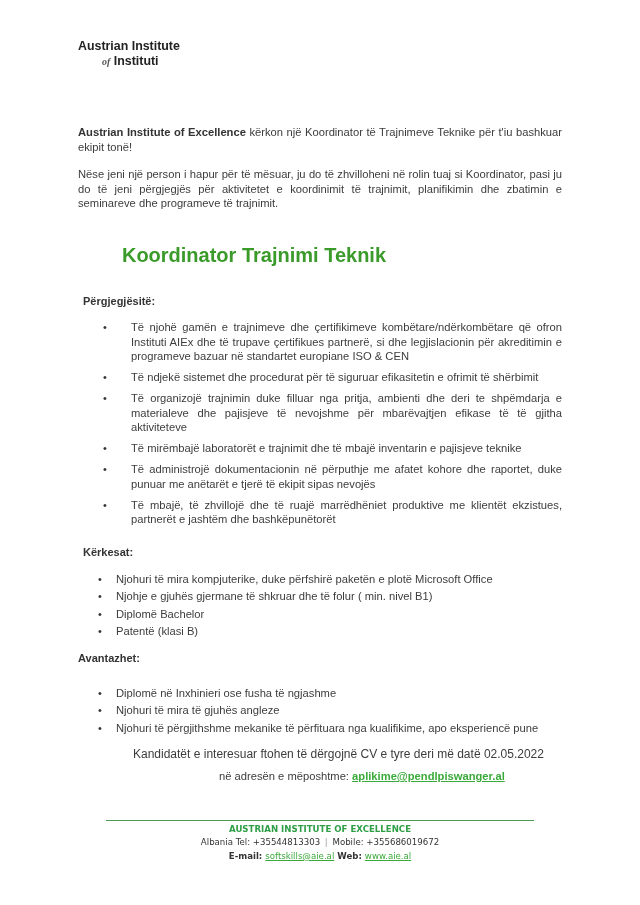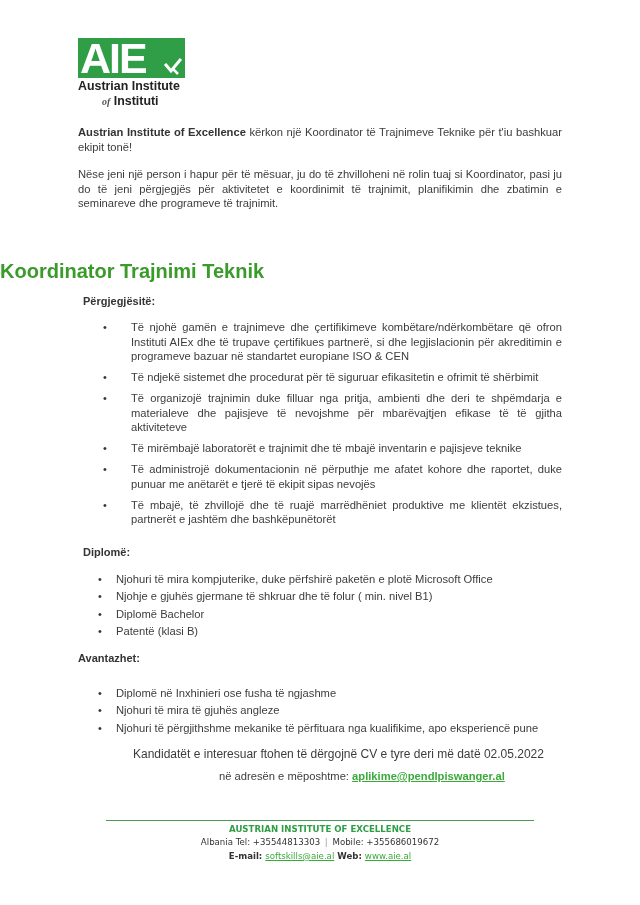--- a/index.html
+++ b/index.html
@@ -8,22 +8,22 @@
   .logo { position: absolute; left: 78px; top: 38px; width: 110px; }
   .logo-mark { position: relative; width: 107px; height: 40px; background: #2f9e46; }
   .logo-mark .letters { position: absolute; left: 2px; top: -2px; font-family: "Liberation Sans", sans-serif;
          font-weight: bold; font-size: 43px; color: #ffffff; letter-spacing: -2px; line-height: 44px; }
   .logo-mark .pencil { position: absolute; right: 3px; bottom: 3px; width: 18px; height: 18px; }
   .logo-name { font-weight: bold; font-size: 12.4px; color: #222; margin-top: 1px; line-height: 14px; white-space: nowrap; }
   .logo-of { font-family: "Liberation Serif", serif; font-style: italic; font-size: 10px; font-weight: bold; color: #555; padding-left: 24px; }
   .block { position: absolute; left: 78px; width: 484px; font-size: 11.2px; line-height: 14.5px; }
   .justify { text-align: justify; }
   .intro strong { color: #333; }
-  .title { position: absolute; left: 0; width: 508px; top: 244px; 
-           font-weight: bold; font-size: 20px; color: #3a9a2a; margin-top: 16px; }
+  .title { position: absolute; left: 0; width: 508px; top: 244px; text-align: center;
+           font-weight: bold; font-size: 20px; color: #3a9a2a; }
   .sec-h { position: absolute; font-weight: bold; font-size: 11px; color: #333; }
   ul { margin: 0; padding: 0; list-style: none; }
   .resp li { position: relative; padding-left: 28px; margin-bottom: 6.5px; text-align: justify; }
   .resp li::before, .plain li::before { content: "•"; position: absolute; left: 0; top: 0; font-size: 11px; color: #333; }
   .plain li { position: relative; padding-left: 18px; margin-bottom: 2.8px; }
   .apply-line1 { position: absolute; left: 133px; top: 747px; font-size: 12px; white-space: nowrap; }
   .apply-line2 { position: absolute; left: 219px; top: 770px; font-size: 11.2px; white-space: nowrap; }
   .mail-link { color: #3aaa3a; font-weight: bold; text-decoration: underline; }
   .footer-rule { position: absolute; left: 106px; top: 820px; width: 428px; height: 1px; background: #4a9a55; }
   .footer { position: absolute; left: 0; width: 640px; top: 823px; text-align: center;
@@ -31,27 +31,20 @@
   .footer .org { color: #2f9e46; font-weight: bold; }
   .footer .lbl-green { color: #2f9e46; font-weight: bold; }
   .footer .lbl { font-weight: bold; }
   .footer a { color: #3aaa3a; text-decoration: underline; }
   .sep { color: #999; padding: 0 2px; }
 </style>
 </head>
 <body>
 
 <div class="logo">
-  <div class="logo-mark">
-    <span class="letters">AIE</span>
-    <svg class="pencil" viewBox="0 0 18 18">
-      <path d="M2 8 L7 14 L16 3" stroke="#ffffff" stroke-width="3" fill="none" stroke-linecap="square"></path>
-      <path d="M9 12 L14 17" stroke="#ffffff" stroke-width="2.5" fill="none"></path>
-    </svg>
-  </div>
   <div class="logo-name">Austrian Institute</div>
   <div class="logo-name"><span class="logo-of">of</span> <span>Instituti</span></div>
 </div>
 
 <div class="block justify intro" style="top:125px;">
   <strong>Austrian Institute of Excellence</strong><span> kërkon një Koordinator të Trajnimeve Teknike për t'iu bashkuar ekipit tonë!</span>
 </div>
 <div class="block justify" style="top:167px;">Nëse jeni një person i hapur për të mësuar, ju do të zhvilloheni në rolin tuaj si Koordinator, pasi ju do të jeni përgjegjës për aktivitetet e koordinimit të trajnimit, planifikimin dhe zbatimin e seminareve dhe programeve të trajnimit.</div>
 
 <div class="title">Koordinator Trajnimi Teknik</div>
@@ -61,21 +54,21 @@
   <ul class="resp">
     <li>Të njohë gamën e trajnimeve dhe çertifikimeve kombëtare/ndërkombëtare që ofron Instituti AIEx dhe të trupave çertifikues partnerë, si dhe legjislacionin për akreditimin e programeve bazuar  në standartet europiane ISO &amp; CEN</li>
     <li>Të ndjekë sistemet dhe procedurat për të siguruar efikasitetin e ofrimit të shërbimit</li>
     <li>Të organizojë trajnimin duke filluar nga pritja,  ambienti dhe deri te shpëmdarja e materialeve dhe pajisjeve të nevojshme për mbarëvajtjen efikase të të gjitha aktiviteteve</li>
     <li>Të mirëmbajë laboratorët e trajnimit dhe të mbajë inventarin e pajisjeve teknike</li>
     <li>Të administrojë dokumentacionin në përputhje me afatet kohore dhe raportet, duke punuar me anëtarët e tjerë të ekipit sipas nevojës</li>
     <li>Të mbajë, të zhvillojë dhe të ruajë marrëdhëniet produktive me klientët ekzistues, partnerët e jashtëm dhe bashkëpunëtorët</li>
   </ul>
 </div>
 
-<div class="sec-h" style="left:83px; top:546px;">Diplomë:</div>
+<div class="sec-h" style="left:83px; top:546px;">Kërkesat:</div>
 <div class="block" style="left:98px; width:470px; top:572px;">
   <ul class="plain">
     <li>Njohuri të mira kompjuterike, duke përfshirë paketën e plotë Microsoft Office</li>
     <li>Njohje e gjuhës gjermane të shkruar dhe të folur ( min. nivel B1)</li>
     <li>Diplomë Bachelor</li>
     <li>Patentë (klasi B)</li>
   </ul>
 </div>
 
 <div class="sec-h" style="left:78px; top:652px;">Avantazhet:</div>

